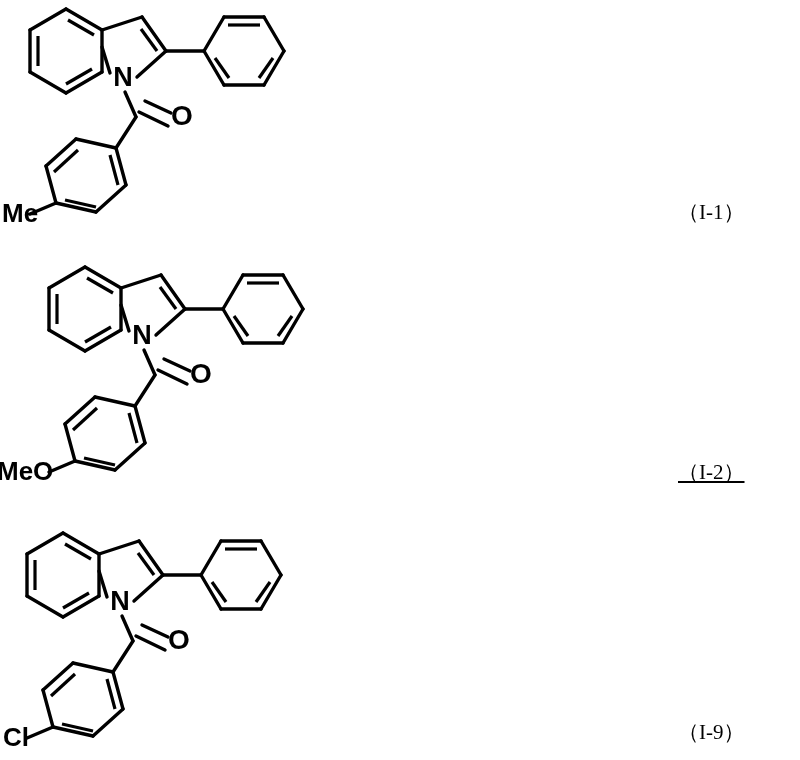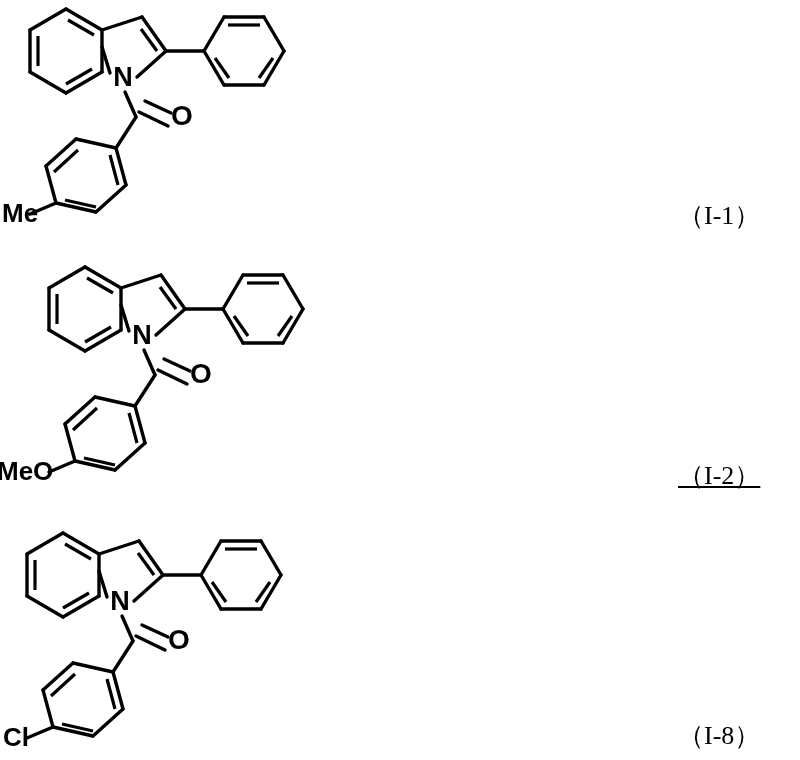--- a/index.html
+++ b/index.html
@@ -54,21 +54,21 @@
     fill: #000000;
     dominant-baseline: middle;
   }
   .atom-n  { font-size: 27px; text-anchor: middle; }
   .atom-o  { font-size: 28px; text-anchor: middle; }
   .atom-sub{ font-size: 26px; text-anchor: start; }
 
   .formula-label {
     position: absolute;
     font-family: "Liberation Serif", serif;
-    font-size: 26px;
+    font-size: 21px;
     color: #000000;
     white-space: nowrap;
     letter-spacing: 0px;
   }
   #label-1 { left: 678px; top: 198px; }
   #label-2 { left: 678px; top: 458px; text-decoration: underline; }
   #label-3 { left: 678px; top: 718px; }
 </style>
 </head>
 <body>
@@ -277,15 +277,15 @@
           <path class="bond-inner" d="M 110 185 L 102 155"></path>
         </g>
 
         <path class="bond" d="M 48 203 L 22 214"></path>
         <text class="atom-label atom-sub" x="-2" y="215">Cl</text>
 
       </g>
     </svg>
   </div>
 
-  <div class="formula-label" id="label-3">（I-8）</div>
+  <div class="formula-label" id="label-3">（I-9）</div>
 
 </div>
 
 </body></html>

